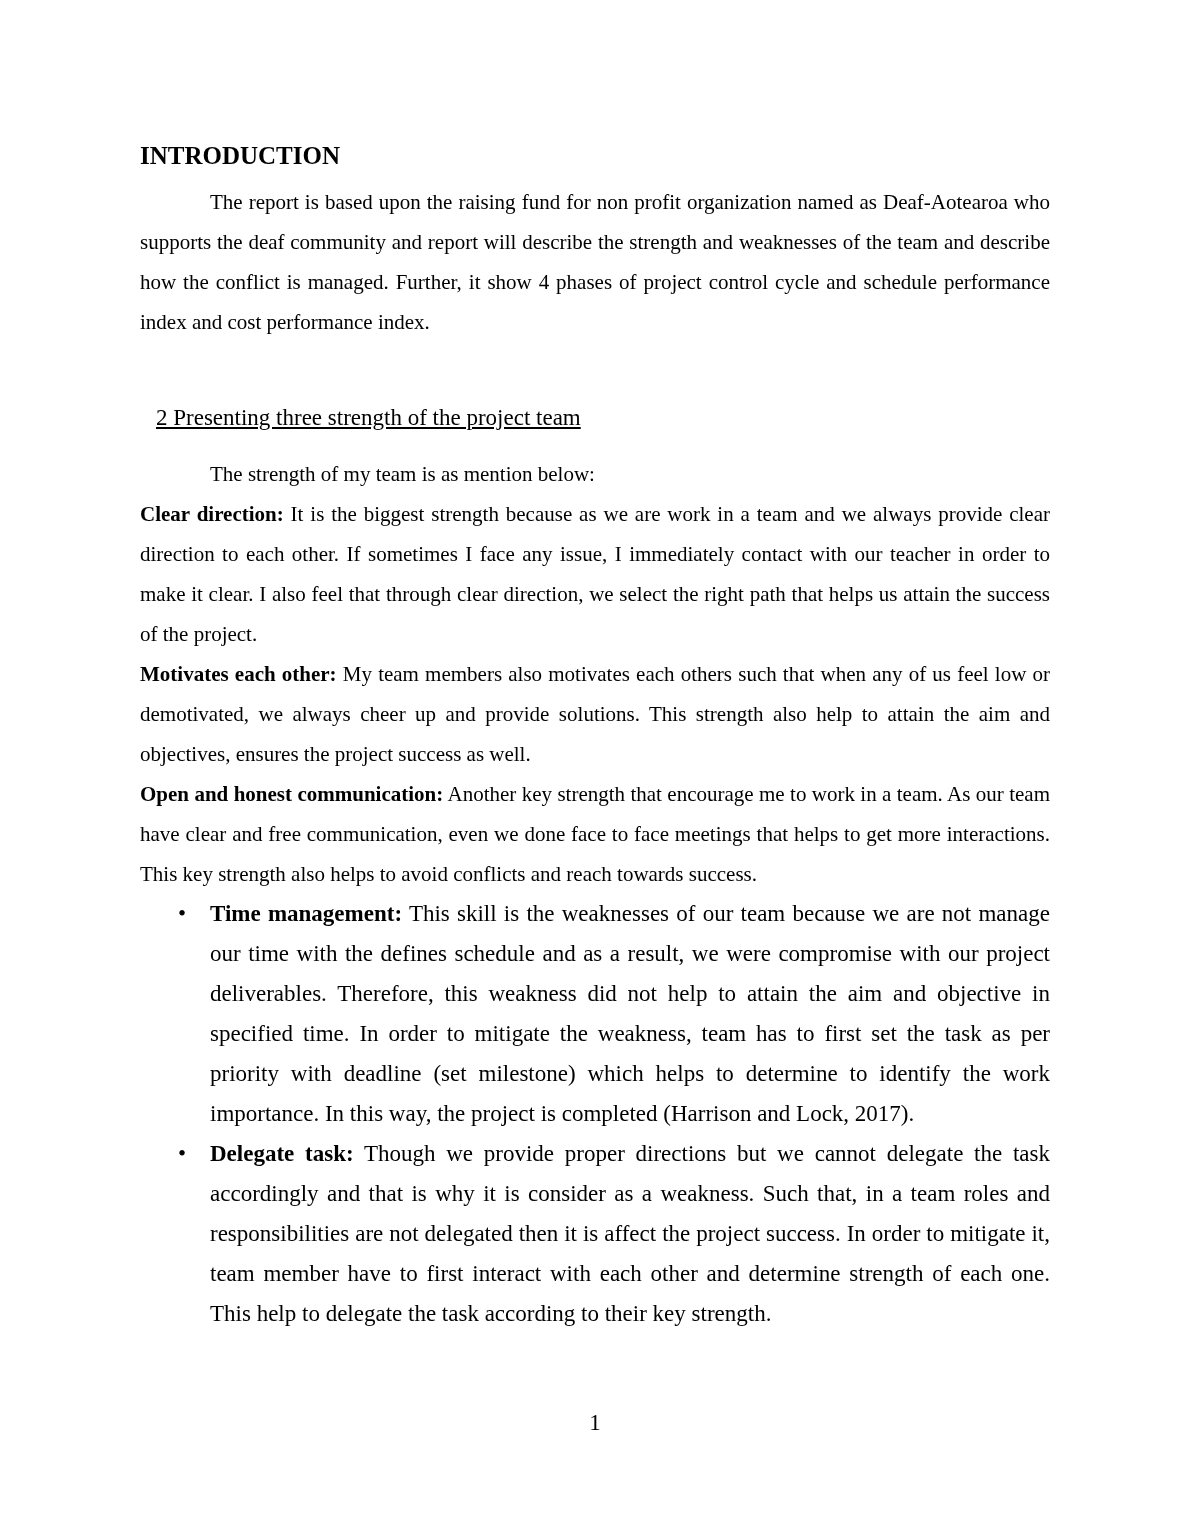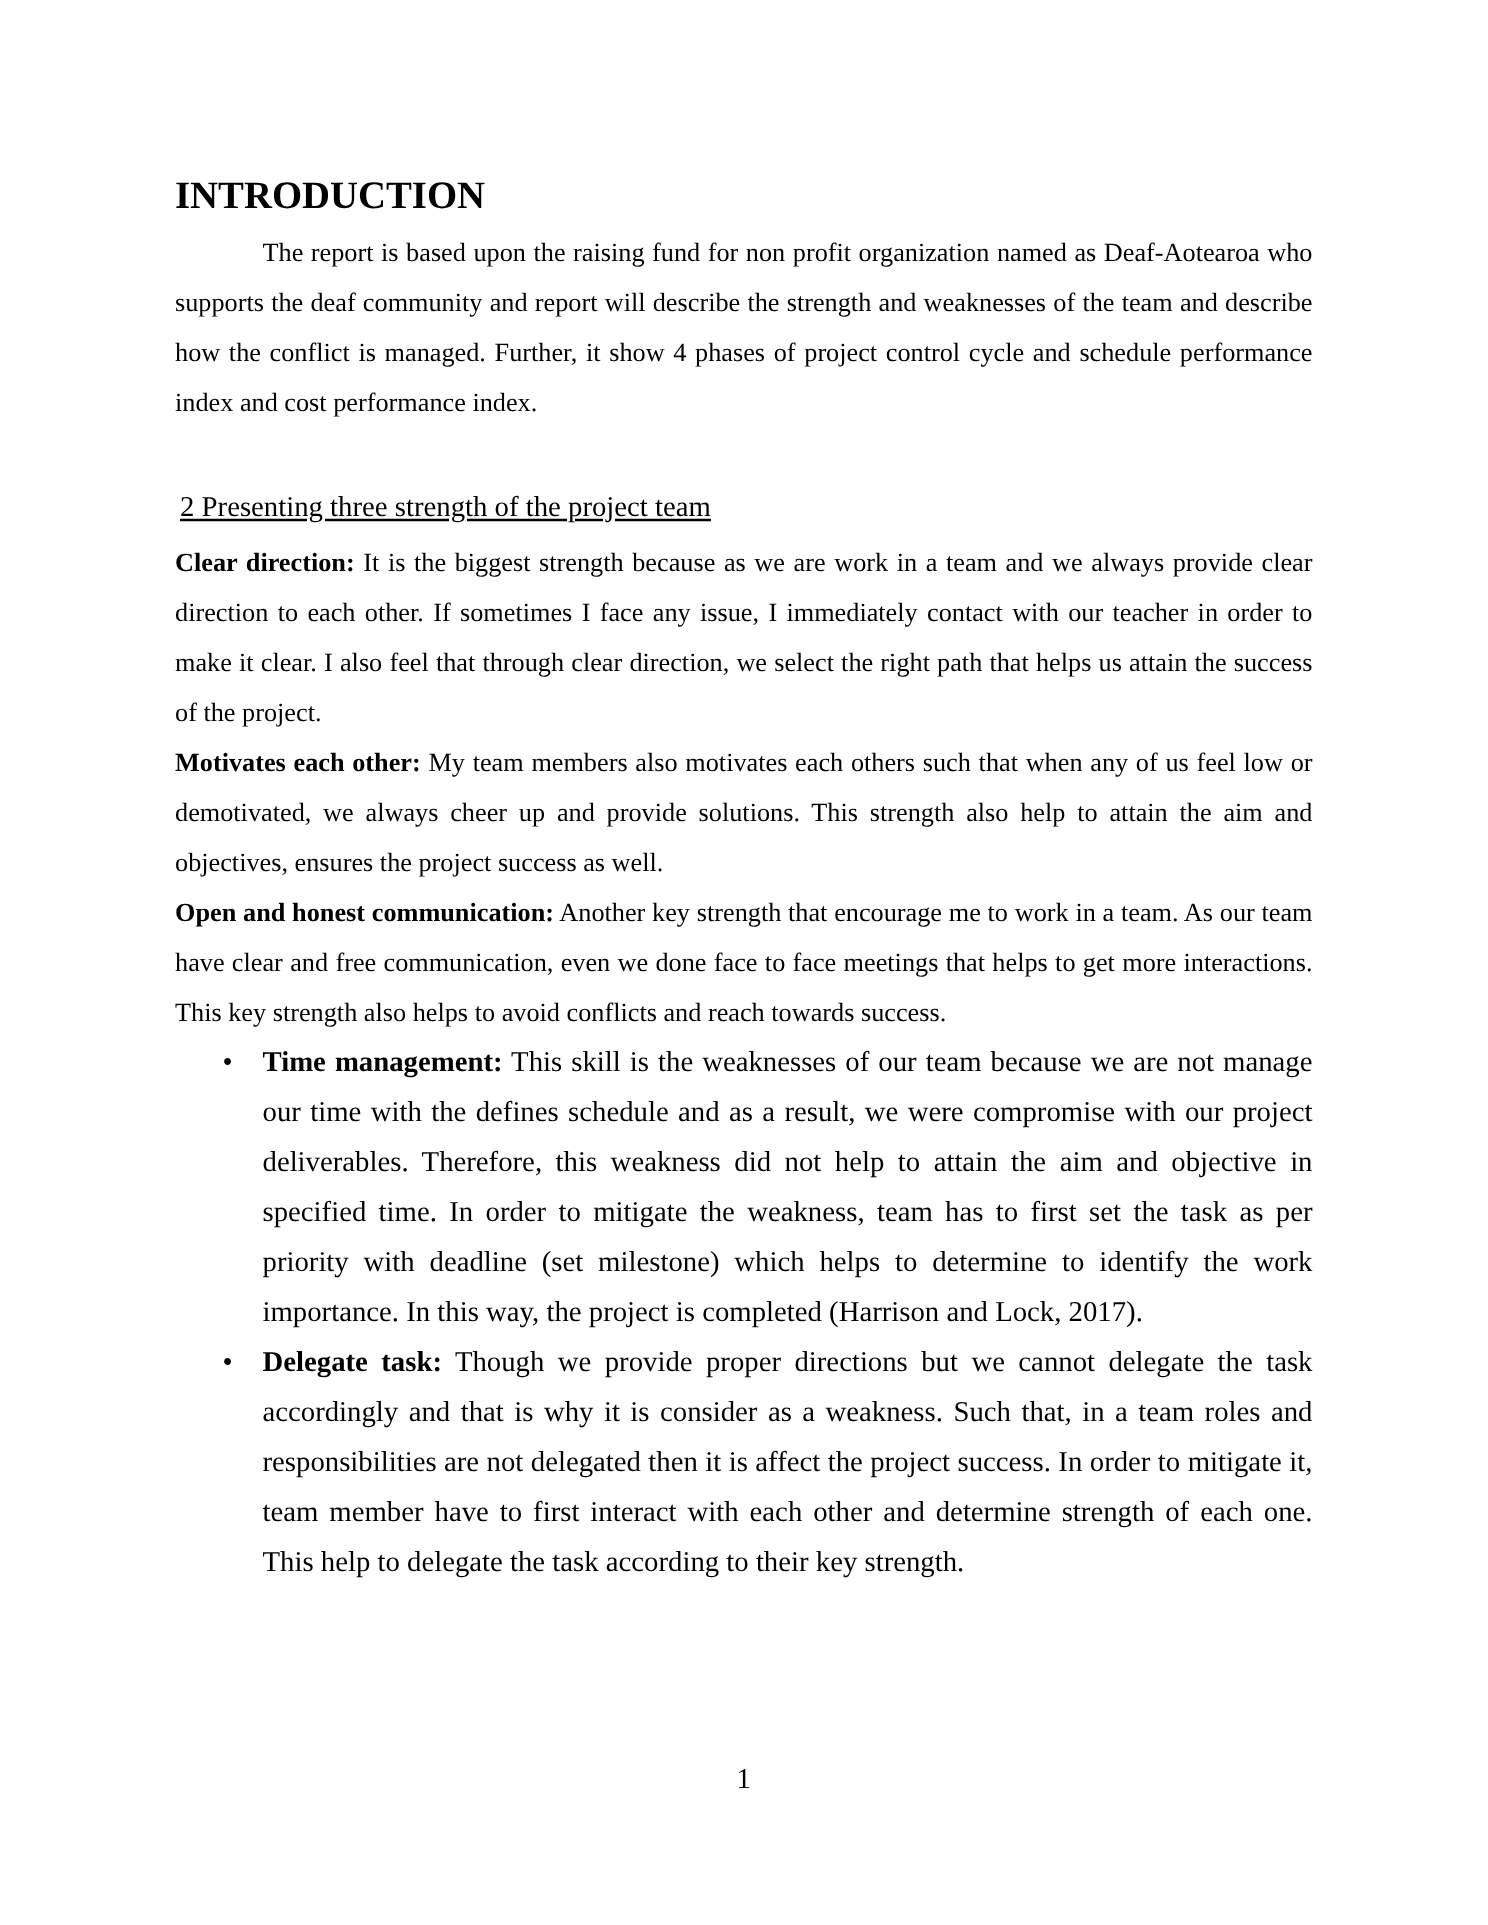--- a/index.html
+++ b/index.html
@@ -17,36 +17,36 @@
     overflow: hidden;
   }
   .content {
     position: absolute;
     left: 140px;
     top: 136px;
     width: 910px;
   }
   .doc-title {
     margin: 0 0 6px 0;
-    font-size: 31px;
+    font-size: 25px;
     font-weight: bold;
     line-height: 40px;
     text-align: left;
   }
   .para {
     margin: 0;
     font-size: 21px;
     line-height: 40px;
     text-align: justify;
   }
   .indent {
     text-indent: 70px;
   }
   .section-heading {
-    margin: 4px;
+    margin: 16px;
     font-size: 23px;
     line-height: 40px;
     text-align: left;
     text-decoration: underline;
   }
   .run-label {
     font-weight: bold;
   }
   .run-label-plain {
     font-weight: bold;
@@ -87,20 +87,21 @@
   <div class="content">
 
     <h1 class="doc-title">INTRODUCTION</h1>
 
     <p class="para indent">The report is based upon the raising fund for non profit organization named as Deaf-Aotearoa who supports the deaf community and report will describe the strength and weaknesses of the team and describe how the conflict is managed. Further, it show 4 phases of project control cycle and schedule performance index and cost performance index.</p>
 
     <div class="spacer-line"></div>
 
     <p class="section-heading">2 Presenting three strength of the project team</p>
 
+    <p class="para indent">The strength of my team is as mention below:</p>
 
     <p class="para"><span class="run-label">Clear direction:</span><span> It is the biggest strength because as we are work in a team and we always provide clear direction to each other. If sometimes I face any issue, I immediately contact with our teacher in order to make it clear. I also feel that through clear direction, we select the right path that helps us attain the success of the project.</span></p>
 
     <p class="para"><span class="run-label">Motivates each other:</span><span> My team members also motivates each others such that when any of us feel low or demotivated, we always cheer up and provide solutions. This strength also help to attain the aim and objectives, ensures the project success as well.</span></p>
 
     <p class="para"><span class="run-label">Open and honest communication:</span><span> Another key strength that encourage me to work in a team. As our team have clear and free communication, even we done face to face meetings that helps to get more interactions. This key strength also helps to avoid conflicts and reach towards success.</span></p>
 
 
     <div class="bullet-item">
       <span class="bullet-glyph">•</span>

